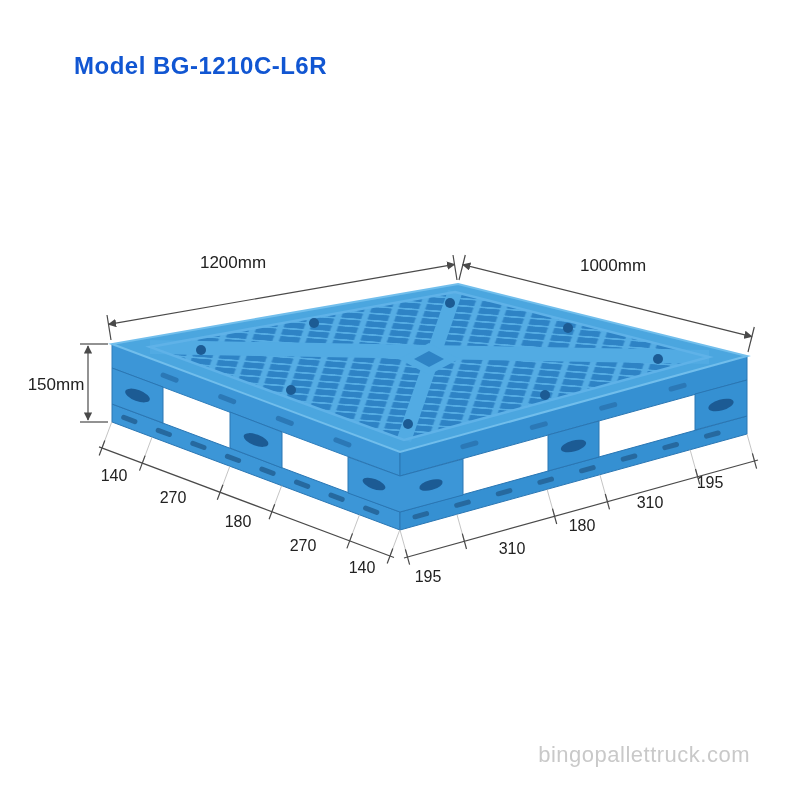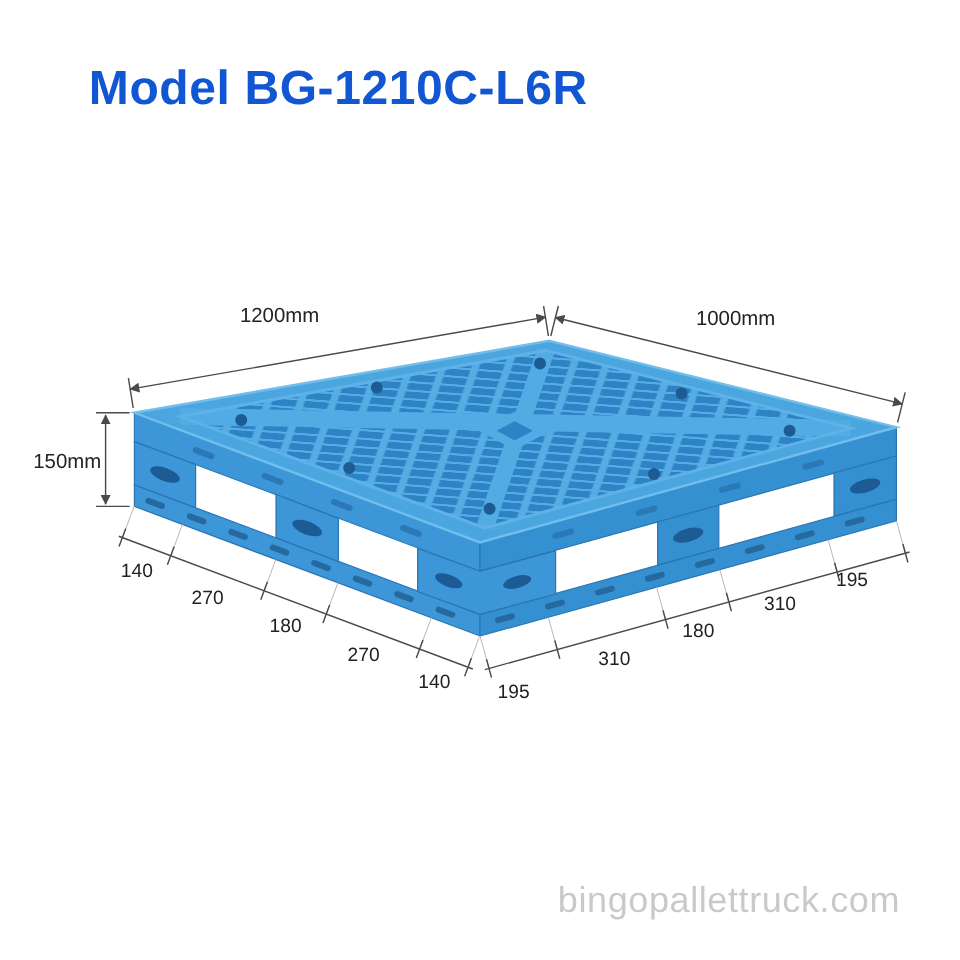--- a/index.html
+++ b/index.html
@@ -1,21 +1,21 @@
 <!DOCTYPE html>
 <html><head>
 <meta charset="utf-8">
 <style>
   html,body{margin:0;padding:0;}
   body{width:800px;height:800px;background:#ffffff;overflow:hidden;
        font-family:"Liberation Sans",sans-serif;position:relative;}
   .stage{position:absolute;inset:0;width:800px;height:800px;}
-  .title{position:absolute;left:74px;top:52px;font-size:40px;font-weight:700;
+  .title{position:absolute;left:74px;top:52px;font-size:24px;font-weight:700;
          color:#1156d2;letter-spacing:.5px;}
-  .watermark{position:absolute;right:50px;bottom:32px;font-size:30px;
+  .watermark{position:absolute;right:50px;bottom:32px;font-size:22px;
              color:#c9c9c9;letter-spacing:.5px;}
   svg{position:absolute;inset:0;}
   text{font-family:"Liberation Sans",sans-serif;fill:#222222;}
   .dim{stroke:#4a4a4a;stroke-width:1.2;fill:none;}
   .conn{stroke:#b5b5b5;stroke-width:0.8;fill:none;}
   .lbl{font-size:16px;}
   .lbl-main{font-size:17px;}
 </style>
 </head>
 <body>

